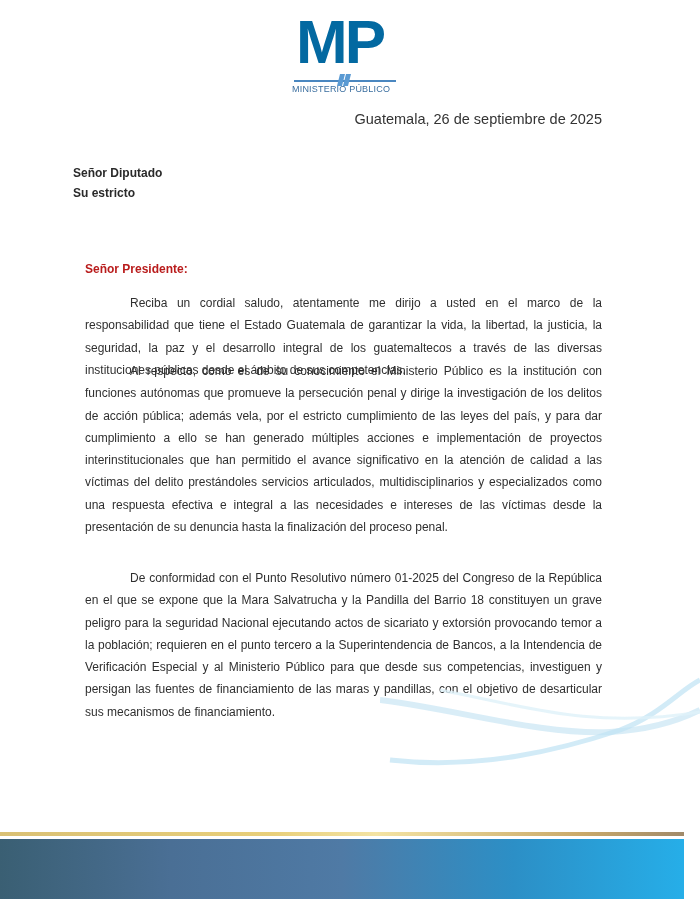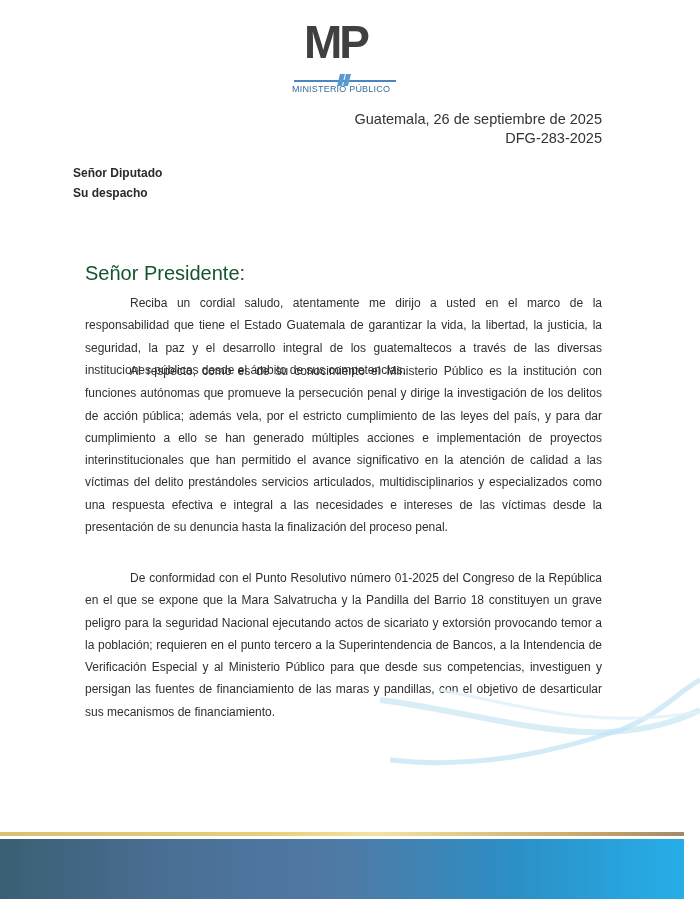--- a/index.html
+++ b/index.html
@@ -1,27 +1,27 @@
 <!DOCTYPE html>
 <html><head>
 <meta charset="utf-8">
 <style>
   html, body { margin:0; padding:0; background:#ffffff; }
   body { width:700px; height:916px; position:relative; overflow:hidden;
          font-family:"Liberation Sans", sans-serif; color:#2b2b2b; }
   .logo { position:absolute; left:292px; top:10px; width:110px; height:80px; }
-  .logo-mp { position:absolute; left:12px; top:0; font-family:"Liberation Sans", sans-serif;
-             font-weight:bold; font-size:46px; line-height:64px; color:#404040; letter-spacing:-3px; }
+  .logo-mp { position:absolute; left:4px; top:0; font-family:"Liberation Sans", sans-serif;
+             font-weight:bold; font-size:62px; line-height:64px; color:#0369a1; letter-spacing:-3px; }
   .logo-line { position:absolute; left:2px; top:70px; width:102px; height:2px; background:#4a87c0; }
   .logo-slash { position:absolute; left:44px; top:64px; width:16px; height:12px; }
   .logo-text { position:absolute; left:0; top:74px; width:110px; text-align:left;
                font-size:9px; color:#3a6e9f; letter-spacing:0.2px; }
   .date-block { position:absolute; right:98px; top:110px; text-align:right; font-size:14.5px; line-height:19px; color:#333; }
   .addressee { position:absolute; left:73px; top:164px; font-size:12px; font-weight:bold; line-height:19.5px; color:#2a2a2a; }
-  .salutation { position:absolute; left:85px; top:262px; font-size:20px; font-weight:normal; color:#14532d; }
+  .salutation { position:absolute; left:85px; top:262px; font-size:12px; font-weight:bold; color:#b91c1c; }
   .para { position:absolute; left:85px; width:517px; font-size:12px; line-height:22.3px;
           text-align:justify; text-indent:45px; color:#2f2f2f; }
   .p1 { top:292px; }
   .p2 { top:360px; }
   .p3 { top:567px; }
   .wave { position:absolute; left:380px; top:660px; width:320px; height:130px; }
   .gold-line { position:absolute; left:0; top:832px; width:684px; height:4px;
                background:linear-gradient(90deg,#d9c074 0%,#e8cf7a 40%,#f3e3a3 55%,#c9a96a 85%,#a08a6a 100%); }
   .blue-band { position:absolute; left:0; top:839px; width:684px; height:60px;
                background:linear-gradient(90deg,#3a5f73 0%,#4a6f95 25%,#4f7aa5 50%,#2c8fc6 75%,#26aee8 100%); }
@@ -34,26 +34,25 @@
   <div class="logo-line"></div>
   <svg class="logo-slash" viewBox="0 0 16 12">
     <polygon points="4,0 9,0 6,12 1,12" fill="#5a9ad3"></polygon>
     <polygon points="10,0 15,0 12,12 7,12" fill="#5a9ad3"></polygon>
   </svg>
   <div class="logo-text">MINISTERIO PÚBLICO</div>
 </div>
 
 <div class="date-block">
   <div>Guatemala, 26 de septiembre de 2025</div>
-  <div>DFG-283-2025</div>
 </div>
 
 <div class="addressee">
   <div>Señor Diputado</div>
-  <div>Su despacho</div>
+  <div>Su estricto</div>
 </div>
 
 <div class="salutation">Señor Presidente:</div>
 
 <p class="para p1" style="margin:0">Reciba un cordial saludo, atentamente me dirijo a usted en el marco de la responsabilidad que tiene el Estado Guatemala de garantizar la vida, la libertad, la justicia, la seguridad, la paz y el desarrollo integral de los guatemaltecos a través de las diversas instituciones públicas desde el ámbito de sus competencias.</p>
 <p class="para p2" style="margin:0">Al respecto, como es de su conocimiento el Ministerio Público es la institución con funciones autónomas que promueve la persecución penal y dirige la investigación de los delitos de acción pública; además vela, por el estricto cumplimiento de las leyes del país, y para dar cumplimiento a ello se han generado múltiples acciones e implementación de proyectos interinstitucionales que han permitido el avance significativo en la atención de calidad a las víctimas del delito prestándoles servicios articulados, multidisciplinarios y especializados como una respuesta efectiva e integral a las necesidades e intereses de las víctimas desde la presentación de su denuncia hasta la finalización del proceso penal.</p>
 <p class="para p3" style="margin:0">De conformidad con el Punto Resolutivo número 01-2025 del Congreso de la República en el que se expone que la Mara Salvatrucha y la Pandilla del Barrio 18 constituyen un grave peligro para la seguridad Nacional ejecutando actos de sicariato y extorsión provocando temor a la población; requieren en el punto tercero a la Superintendencia de Bancos, a la Intendencia de Verificación Especial y al Ministerio Público para que desde sus competencias, investiguen y persigan las fuentes de financiamiento de las maras y pandillas, con el objetivo de desarticular sus mecanismos de financiamiento.</p>
 
 <svg class="wave" viewBox="0 0 320 130">
   <path d="M0,40 C80,50 160,75 230,72 C270,70 300,60 320,50" stroke="#cfe9f5" stroke-width="6" fill="none" opacity="0.8"></path>

